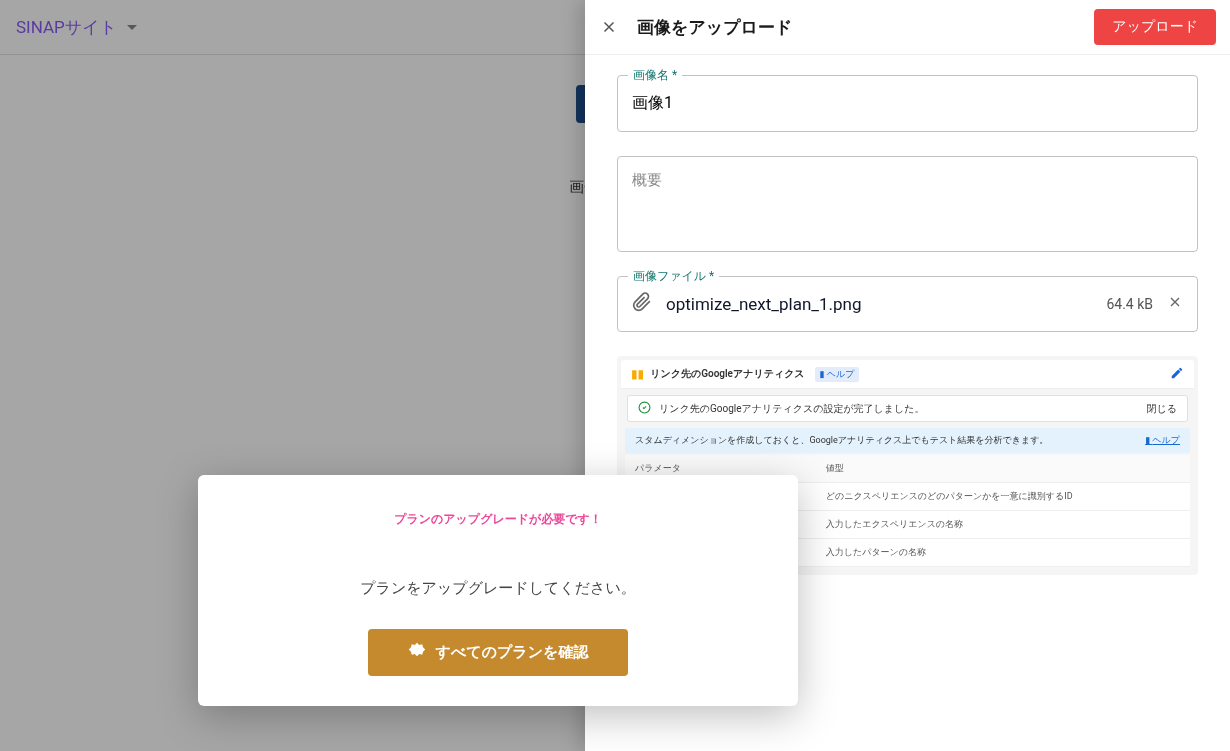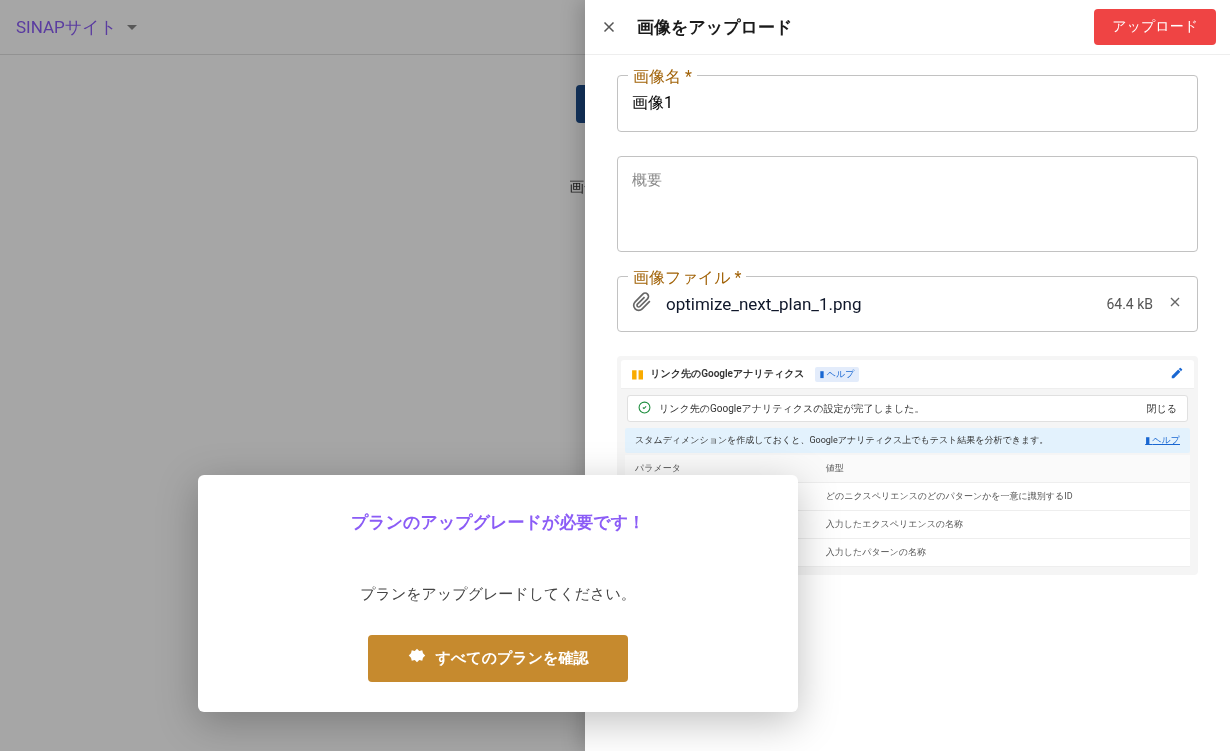--- a/index.html
+++ b/index.html
@@ -115,22 +115,22 @@
       border: 1px solid #c2c2c2;
       border-radius: 4px;
       margin-bottom: 24px;
     }
     .field-label {
       position: absolute;
       top: -9px;
       left: 10px;
       background: white;
       padding: 0 5px;
-      font-size: 16px;
-      color: #a16207;
+      font-size: 12px;
+      color: #0f766e;
     }
     .field-input {
       width: 100%;
       border: none;
       outline: none;
       padding: 18px 14px;
       font-size: 16px;
       background: transparent;
       font-family: inherit;
     }
@@ -262,23 +262,23 @@
       top: 475px;
       width: 600px;
       background: white;
       border-radius: 6px;
       z-index: 30;
       padding: 36px 30px 30px;
       text-align: center;
       box-shadow: 0 10px 40px rgba(0,0,0,0.25);
     }
     .modal-title {
-      font-size: 17px;
+      font-size: 12px;
       font-weight: 700;
-      color: #8b5cf6;
+      color: #ec4899;
       margin-bottom: 22px;
     }
     .modal-text {
       font-size: 15px;
       color: #444;
       line-height: 1.7;
       margin-bottom: 28px;
     }
     .modal-btn {
       background: #C68A2E;

